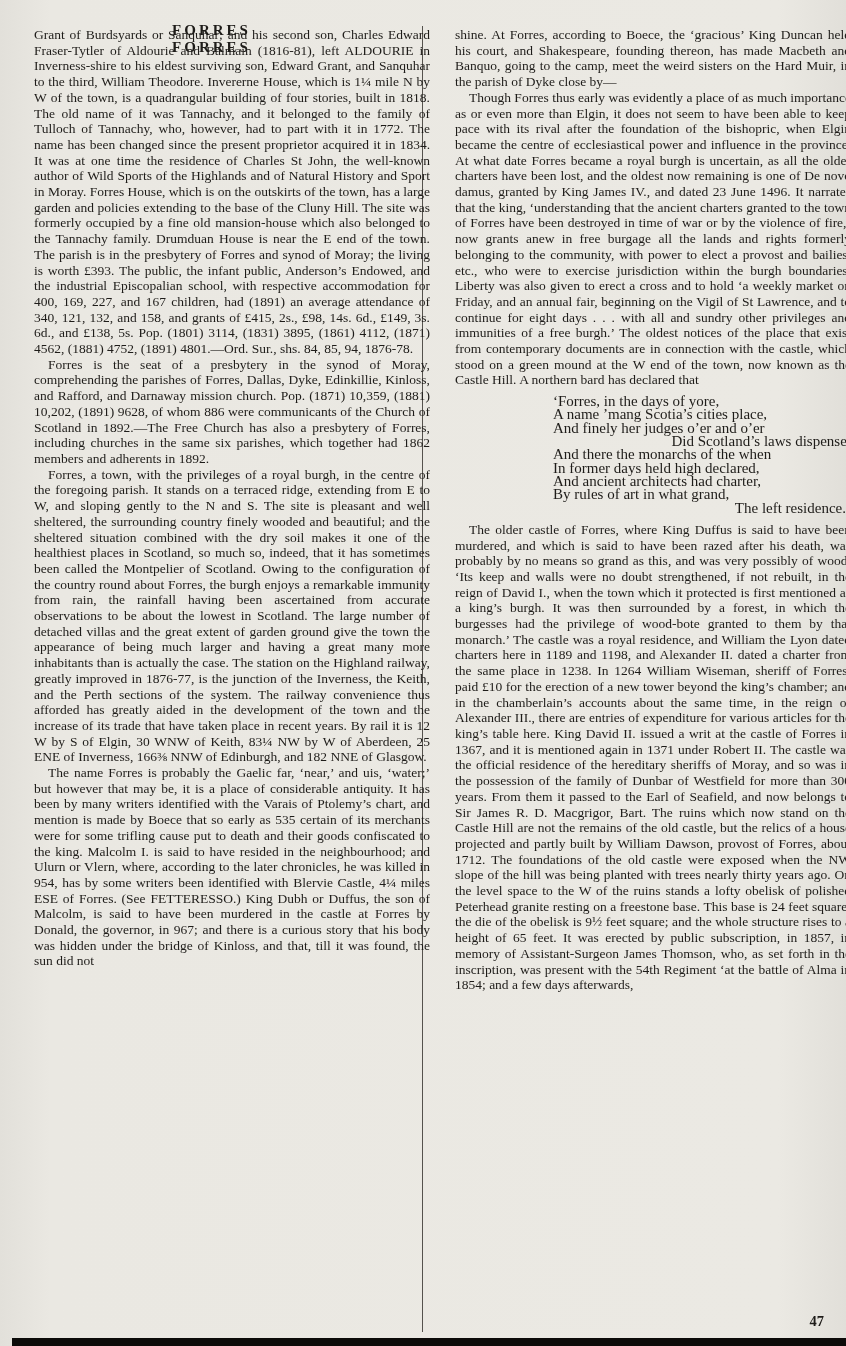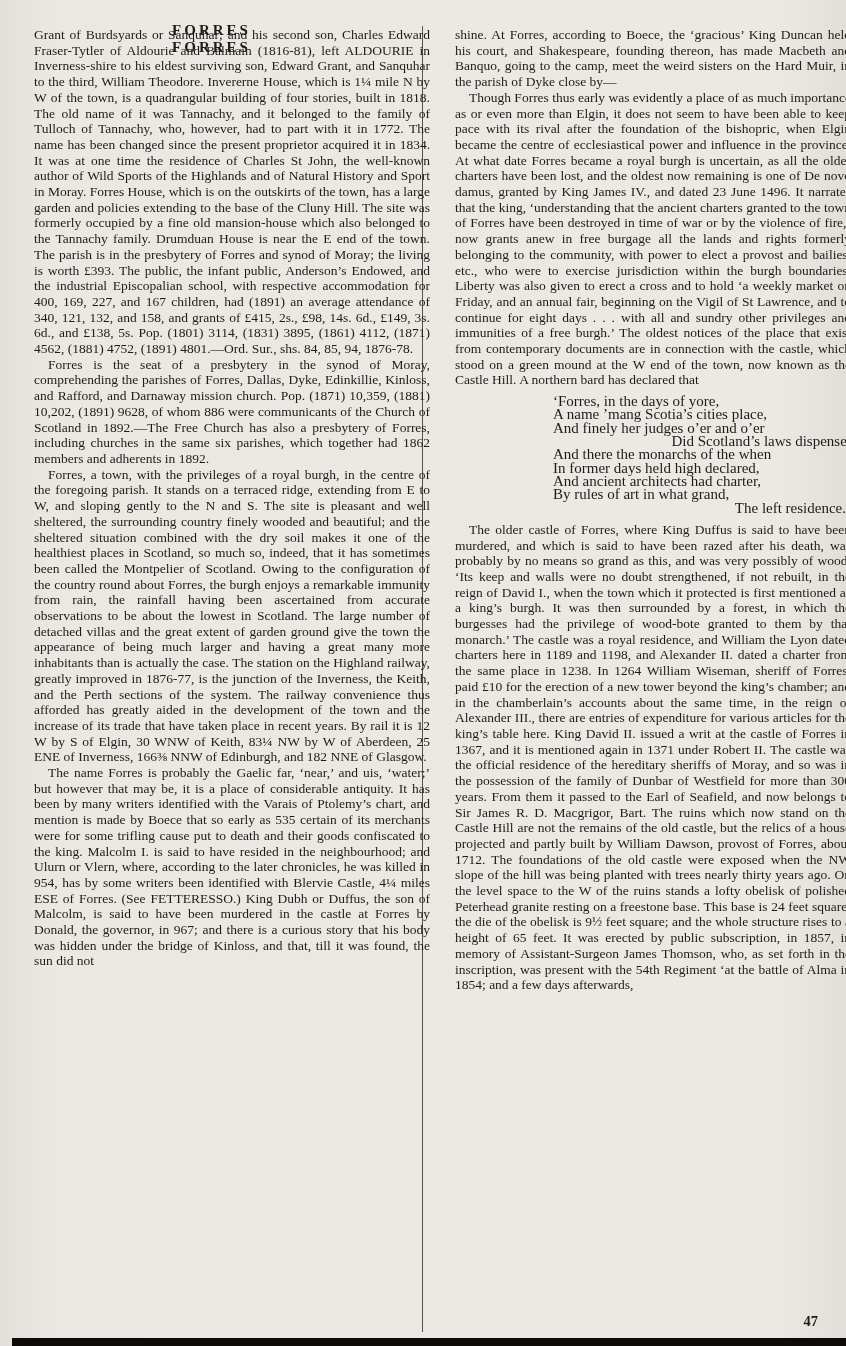--- a/index.html
+++ b/index.html
@@ -58,21 +58,21 @@
   }
   .poem {
     margin: 7px 0 7px 98px;
     font-size: 15px;
     line-height: 13.3px;
   }
   .poem-line { white-space: nowrap; }
   .poem-line.indent { padding-left: 13px; text-align: right; }
   .page-number {
     position: absolute;
-    right: 28px; bottom: 16px;
+    right: 22px; bottom: 16px;
     font-weight: bold;
     font-size: 14.5px;
   }
   .bottom-edge {
     position: absolute;
     left: 12px; bottom: 0;
     width: 834px; height: 8px;
     background: #0c0b09;
   }
 </style>

